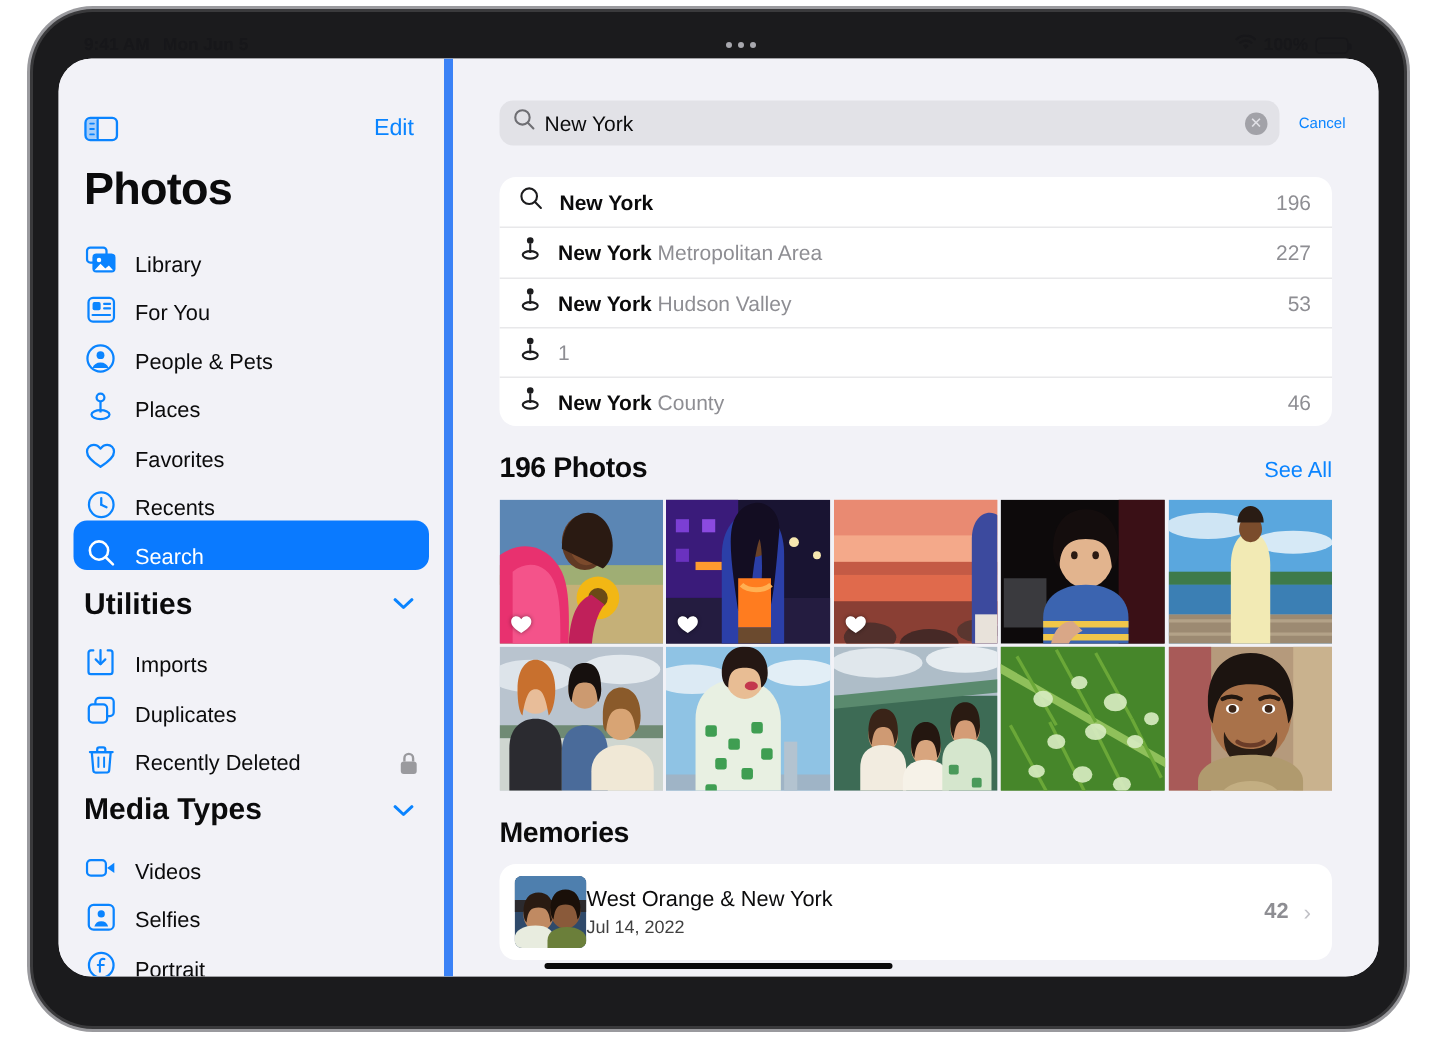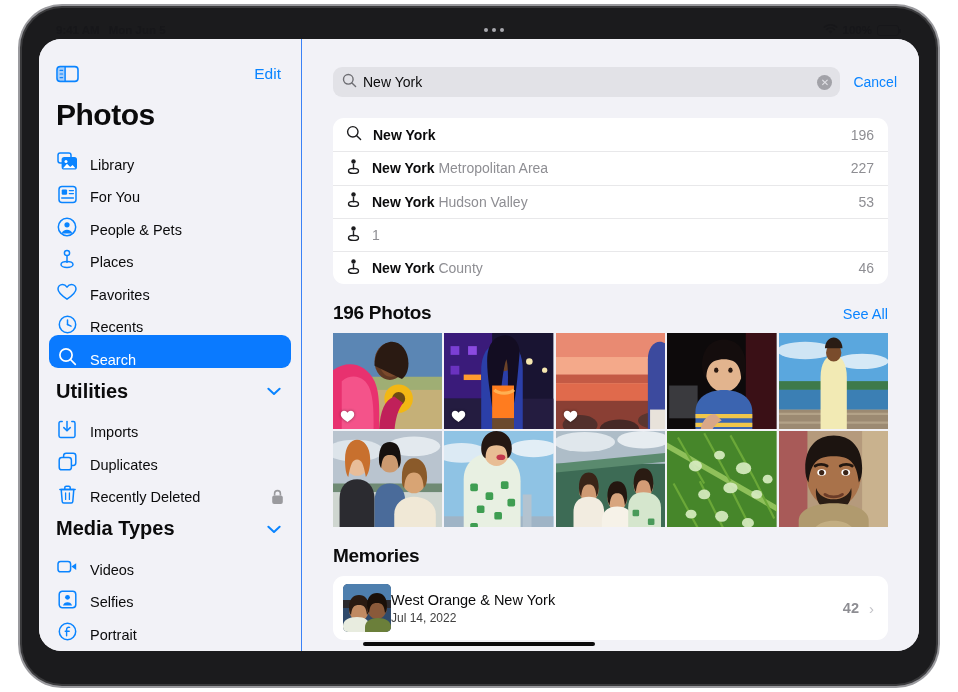--- a/index.html
+++ b/index.html
@@ -49,22 +49,22 @@
   .batt-fill { height: 100%; background: #17171a; border-radius: 1.4px; }
   .batt-cap {
     position: absolute; right: -3px; top: 3.2px;
     width: 1.6px; height: 4px; background: #17171a; border-radius: 0 1px 1px 0;
   }
 
   
   #sidebar {
     width: 263px; height: 100%;
     background: #f2f2f7;
-    border-right: 1px solid #3b82f6;
-    padding-top: 20px;
+    border-right: 6px solid #3b82f6;
+    padding-top: 32px;
     flex-shrink: 0;
     overflow: hidden;
     position: relative;
   }
   #sidebar-top {
     display: flex; align-items: center; justify-content: space-between;
     padding: 0 20px 0 17px; height: 30px;
   }
   #sidebar-toggle-icon { cursor: pointer; line-height: 0; }
   #edit-button { color: #0a84ff; font-size: 15.5px; cursor: pointer; }
@@ -97,21 +97,21 @@
   #search-field {
     flex: 1; height: 30px; background: #e2e2e7; border-radius: 9px;
     display: flex; align-items: center; padding: 0 8px 0 9px; gap: 6px; cursor: text;
   }
   #search-text { font-size: 14px; color: #0b0b0c; flex: 1; }
   #clear-icon {
     width: 15px; height: 15px; border-radius: 50%; background: #a2a2a8;
     color: #e2e2e7; font-size: 10px; line-height: 15px; text-align: center;
     cursor: pointer; font-family: "DejaVu Sans", sans-serif;
   }
-  #cancel-button { color: #0a84ff; font-size: 14px; cursor: pointer; white-space: nowrap; }
+  #cancel-button { color: #0a84ff; font-size: 10px; cursor: pointer; white-space: nowrap; }
 
   #suggestions {
     margin: 21px 31px 0 31px; background: #ffffff;
     border-radius: 11px; overflow: hidden;
   }
   .sugg-row {
     display: flex; align-items: center; height: 33.3px;
     padding: 0 14px 0 13px; gap: 11px; cursor: pointer;
     border-top: 0.7px solid #e8e8ea;
   }

